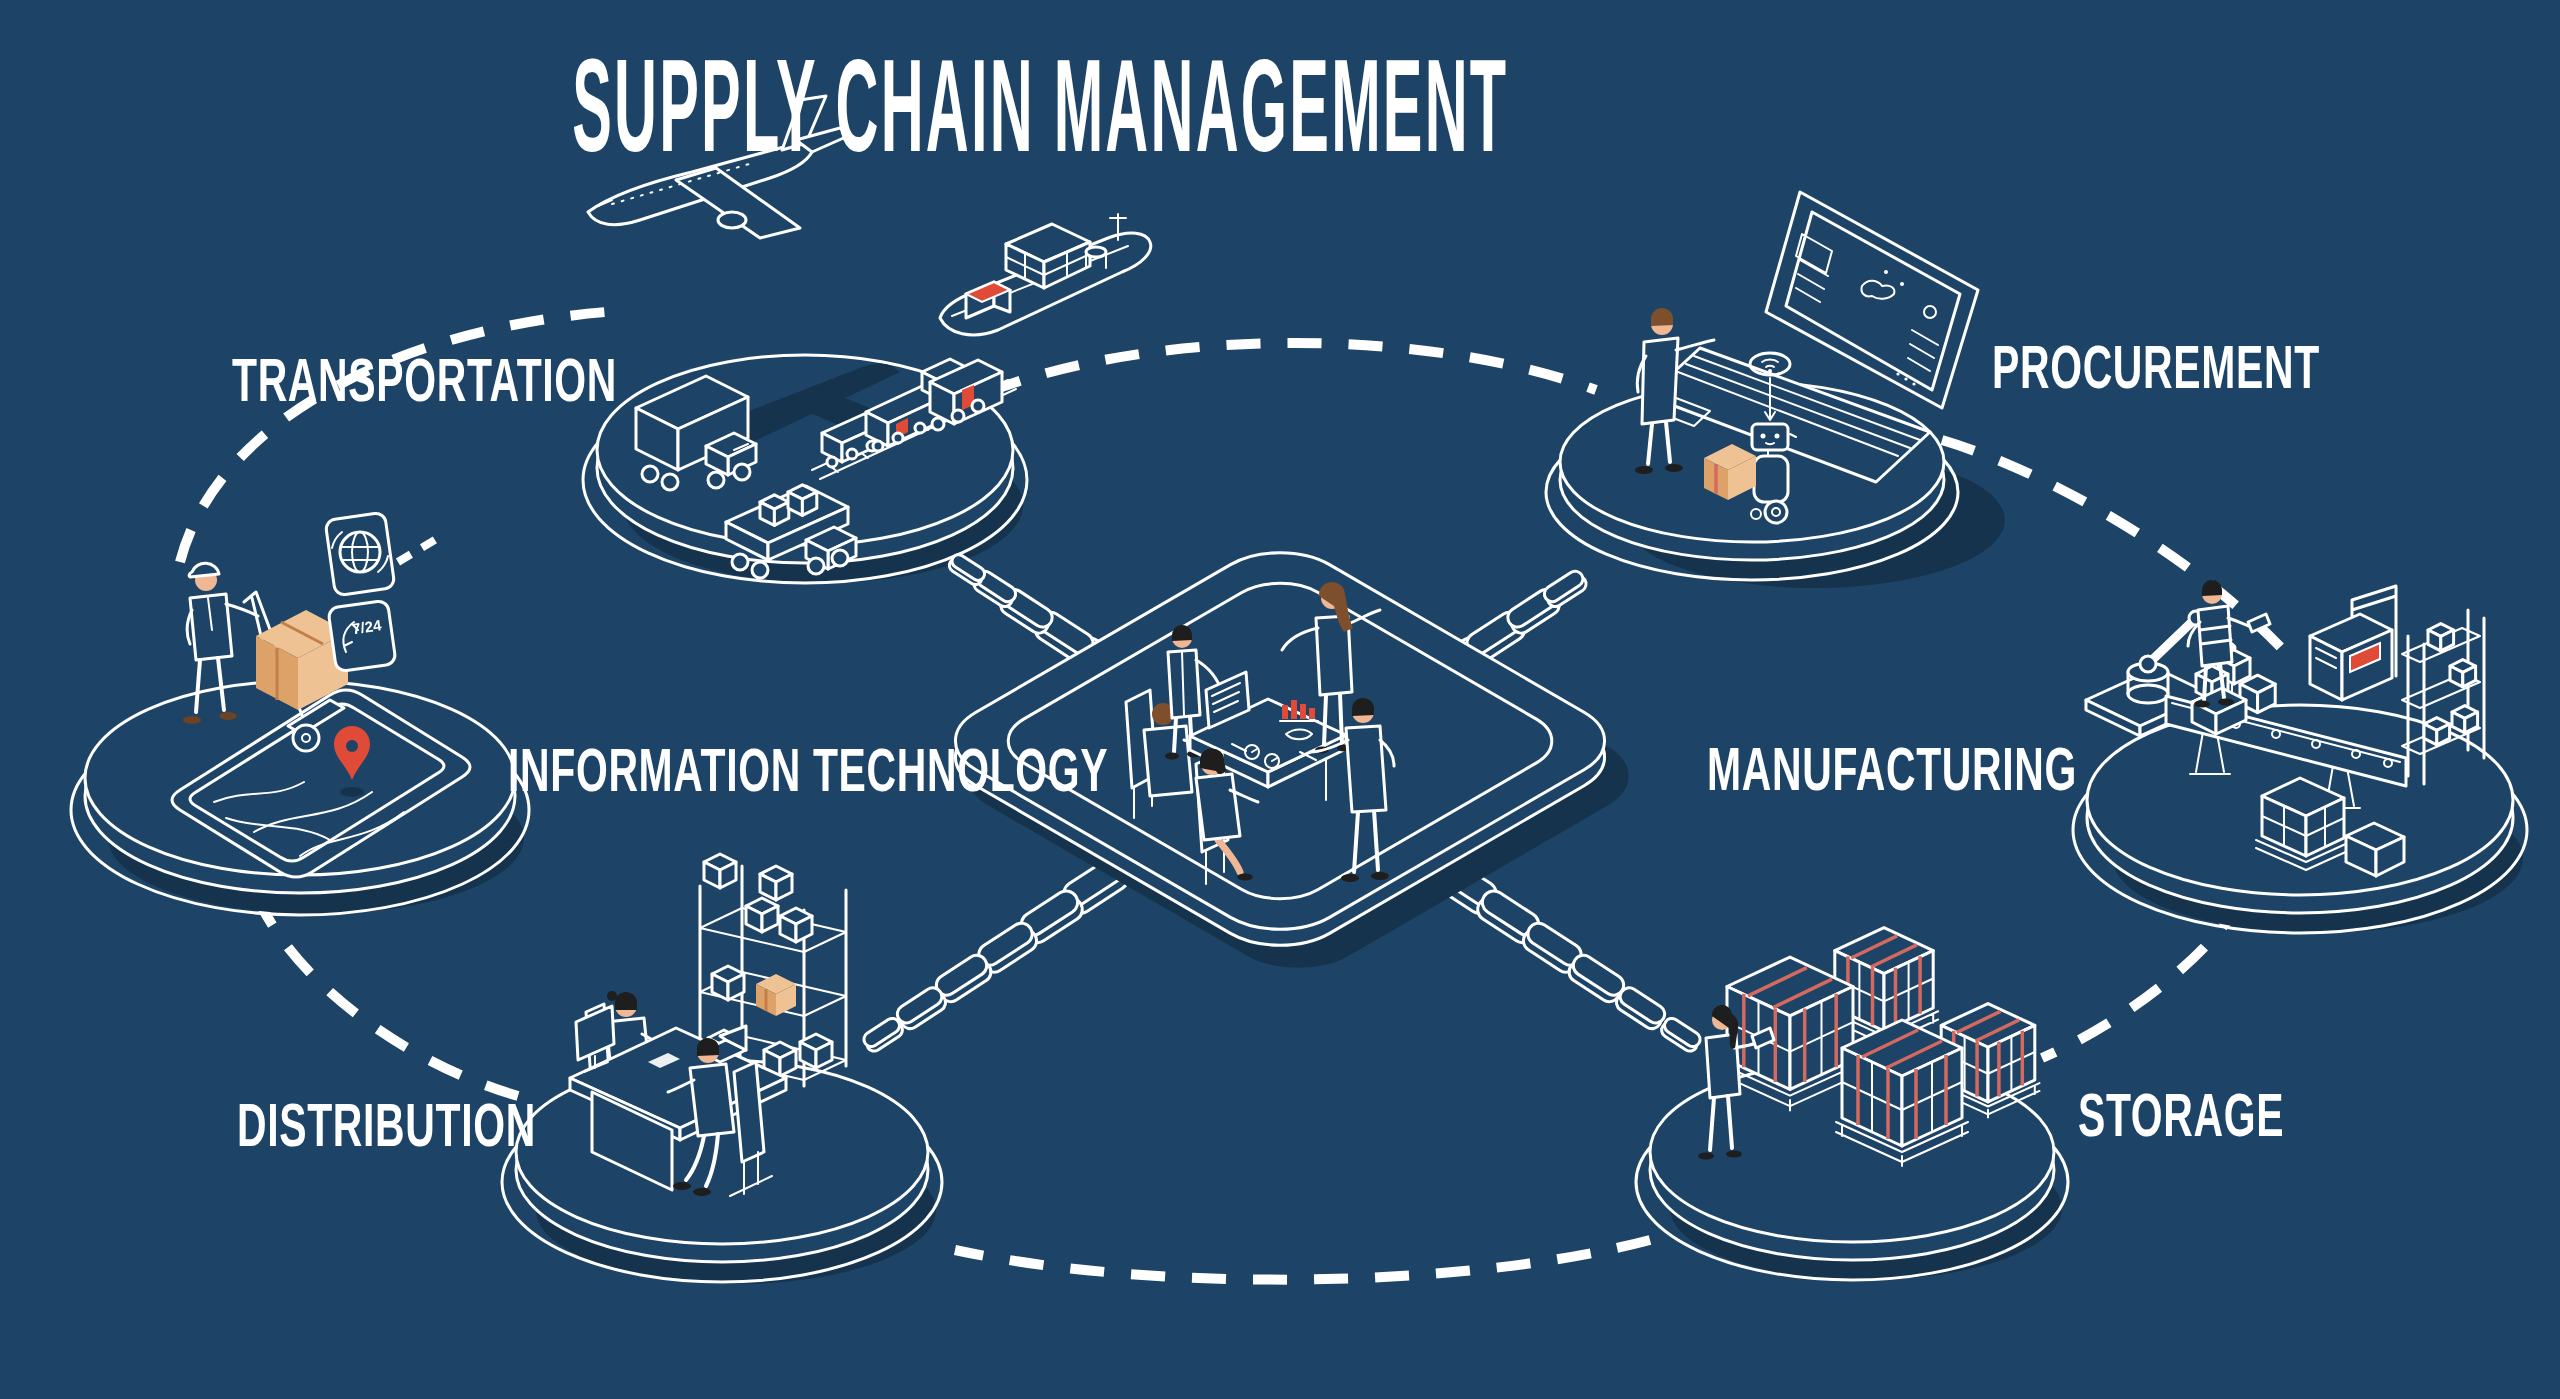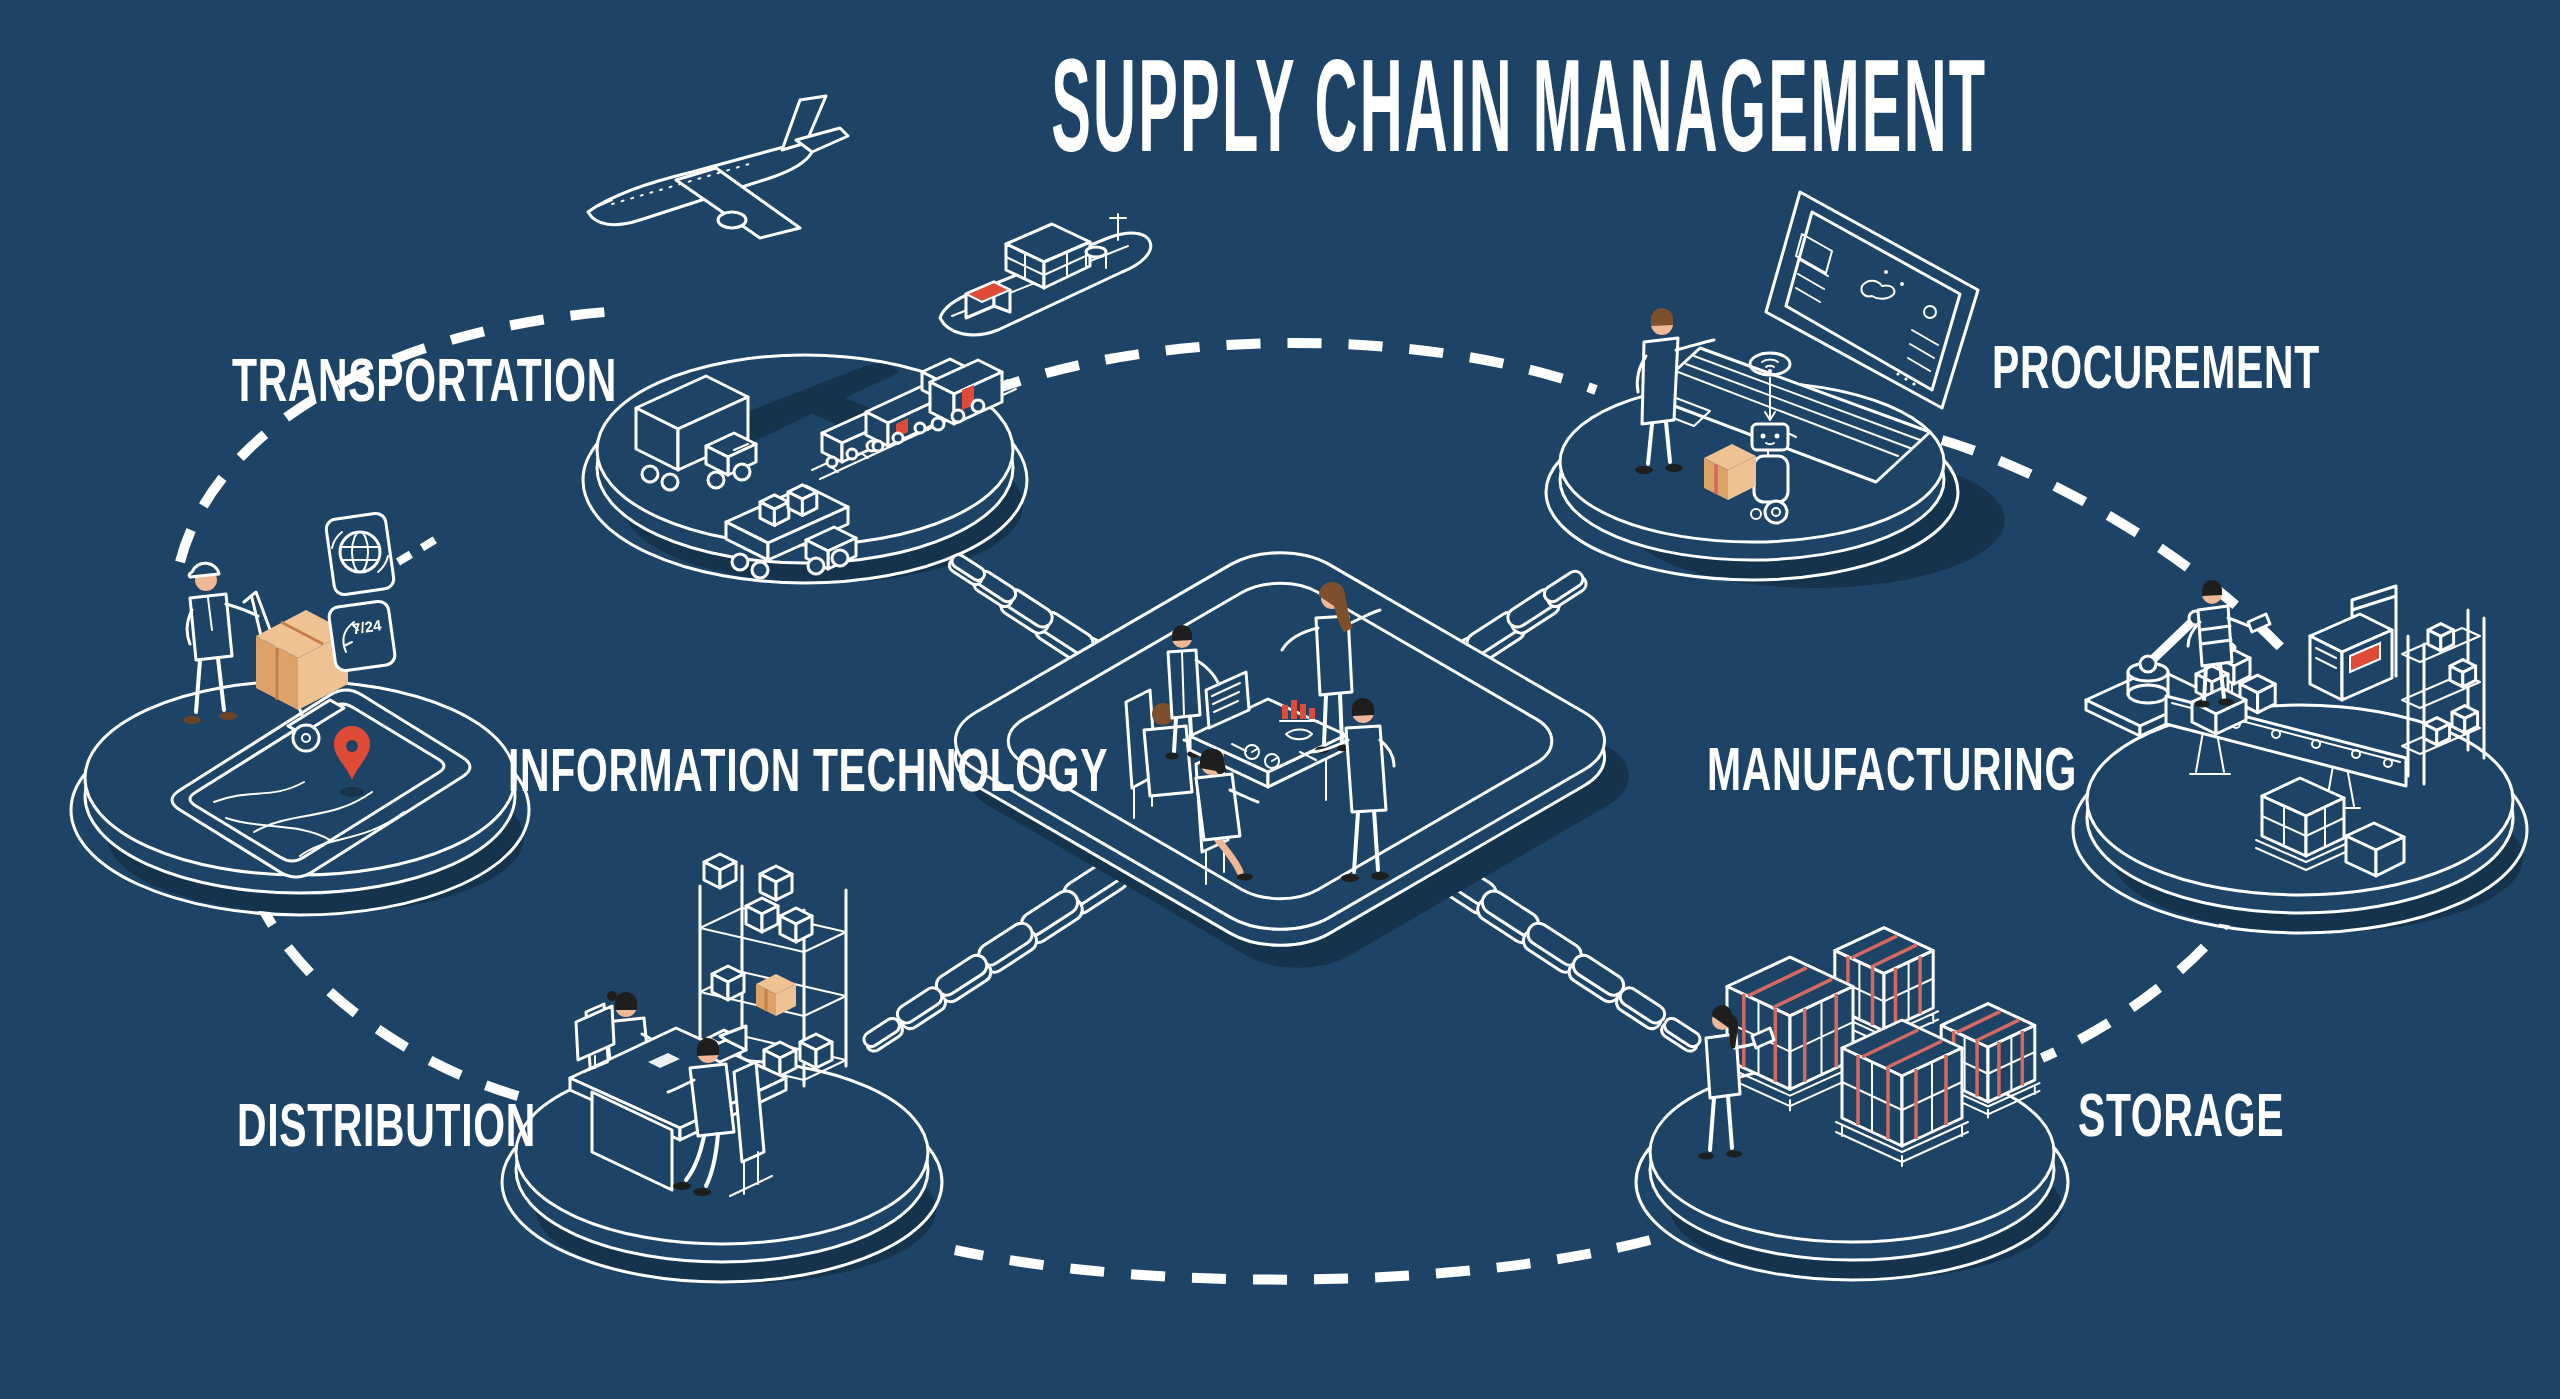--- a/index.html
+++ b/index.html
@@ -29,21 +29,21 @@
   .skin{fill:var(--c-skin);stroke:none;}
   .hairbk{fill:var(--c-hair-black);stroke:none;}
   .hairbr{fill:var(--c-hair-brown);stroke:none;}
   .shoe{fill:var(--c-shoe-brown);stroke:none;}
   .shoebk{fill:var(--c-hair-black);stroke:none;}
   .dash{stroke:var(--c-line);stroke-width:10;stroke-dasharray:34 27;fill:none;}
   .dashsm{stroke:var(--c-line);stroke-width:8;stroke-dasharray:15 13;fill:none;}
   .whl{fill:var(--c-background);stroke:var(--c-line);stroke-width:3;}
   .dot{fill:var(--c-line);stroke:none;}
   .badge{font:700 15px "Liberation Sans",sans-serif;fill:var(--c-line);}
-  .title{position:absolute;top:40px;left:0;right:0;text-align:right;color:var(--c-line);}
+  .title{position:absolute;top:40px;left:0;right:0;text-align:left;color:var(--c-line);}
   .title span{display:inline-block;font:700 132px/132px "Liberation Sans",sans-serif;
     letter-spacing:5px;transform:scaleX(.45);transform-origin:center top;white-space:nowrap;}
   .node-label{position:absolute;color:var(--c-line);font:700 62px/62px "Liberation Sans",sans-serif;
     letter-spacing:1px;transform:scaleX(.66);transform-origin:left top;white-space:nowrap;}
   .lbl-transportation{left:232px;top:349px;}
   .lbl-procurement{left:1992px;top:336px;}
   .lbl-manufacturing{left:1707px;top:738px;}
   .lbl-storage{left:2078px;top:1084px;}
   .lbl-distribution{left:237px;top:1094px;}
   .lbl-it{left:508px;top:739px;}

